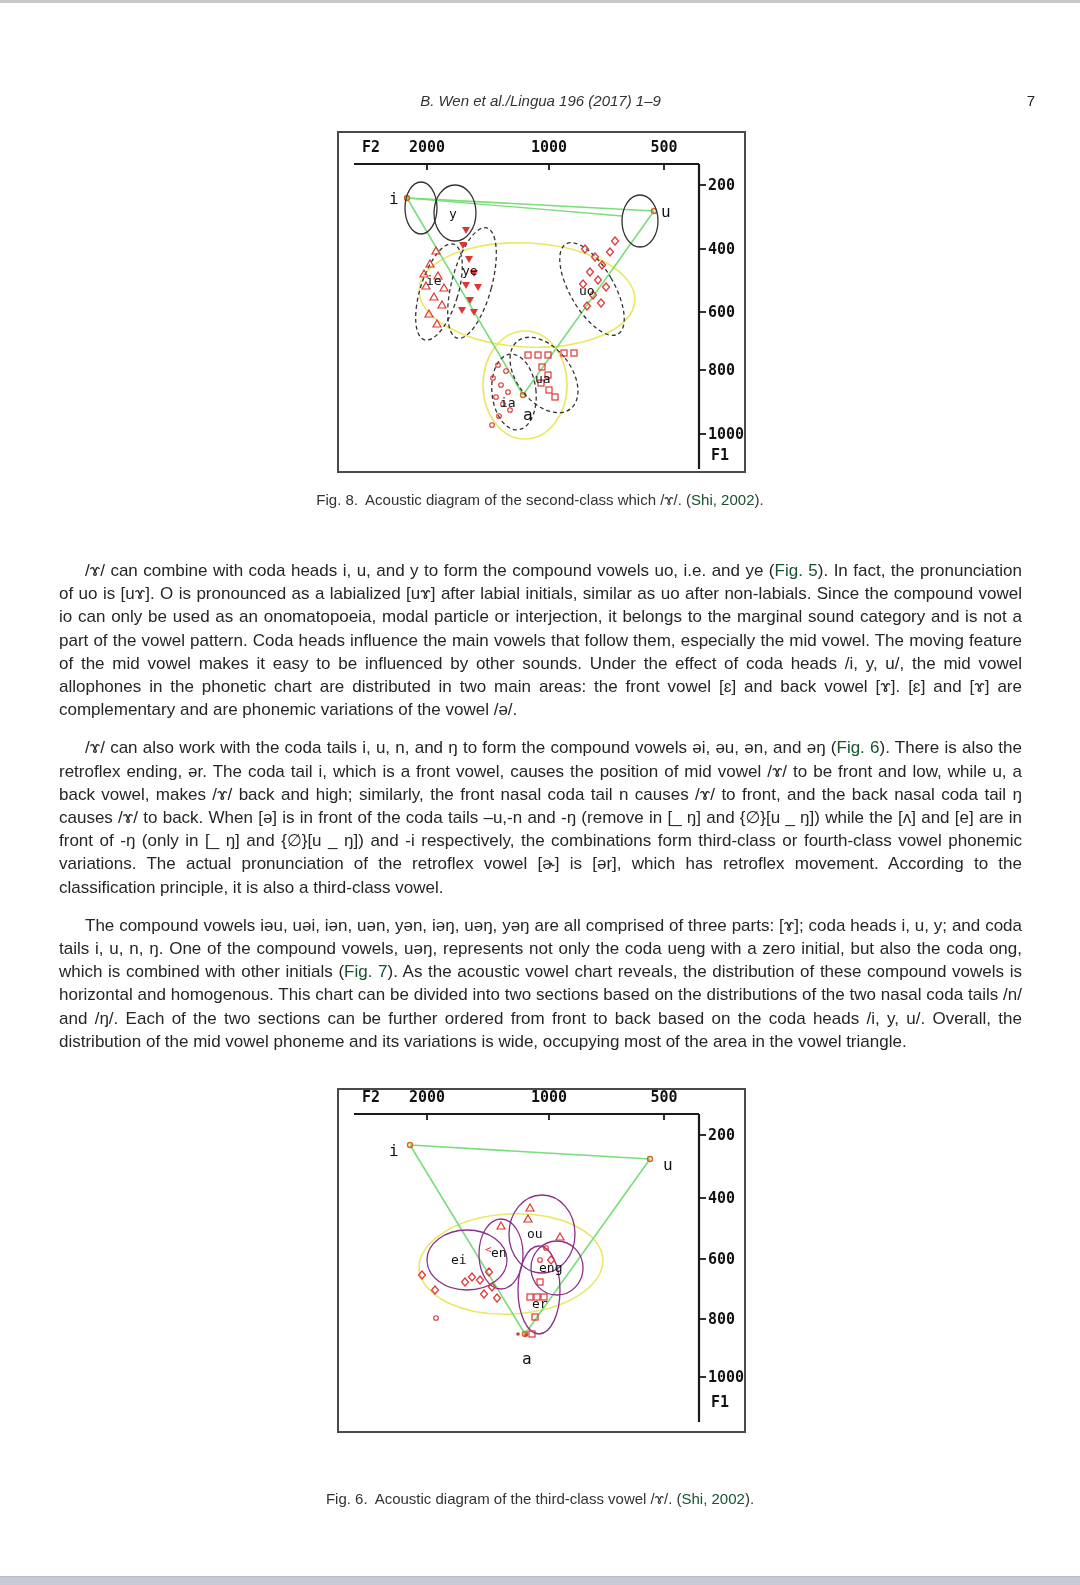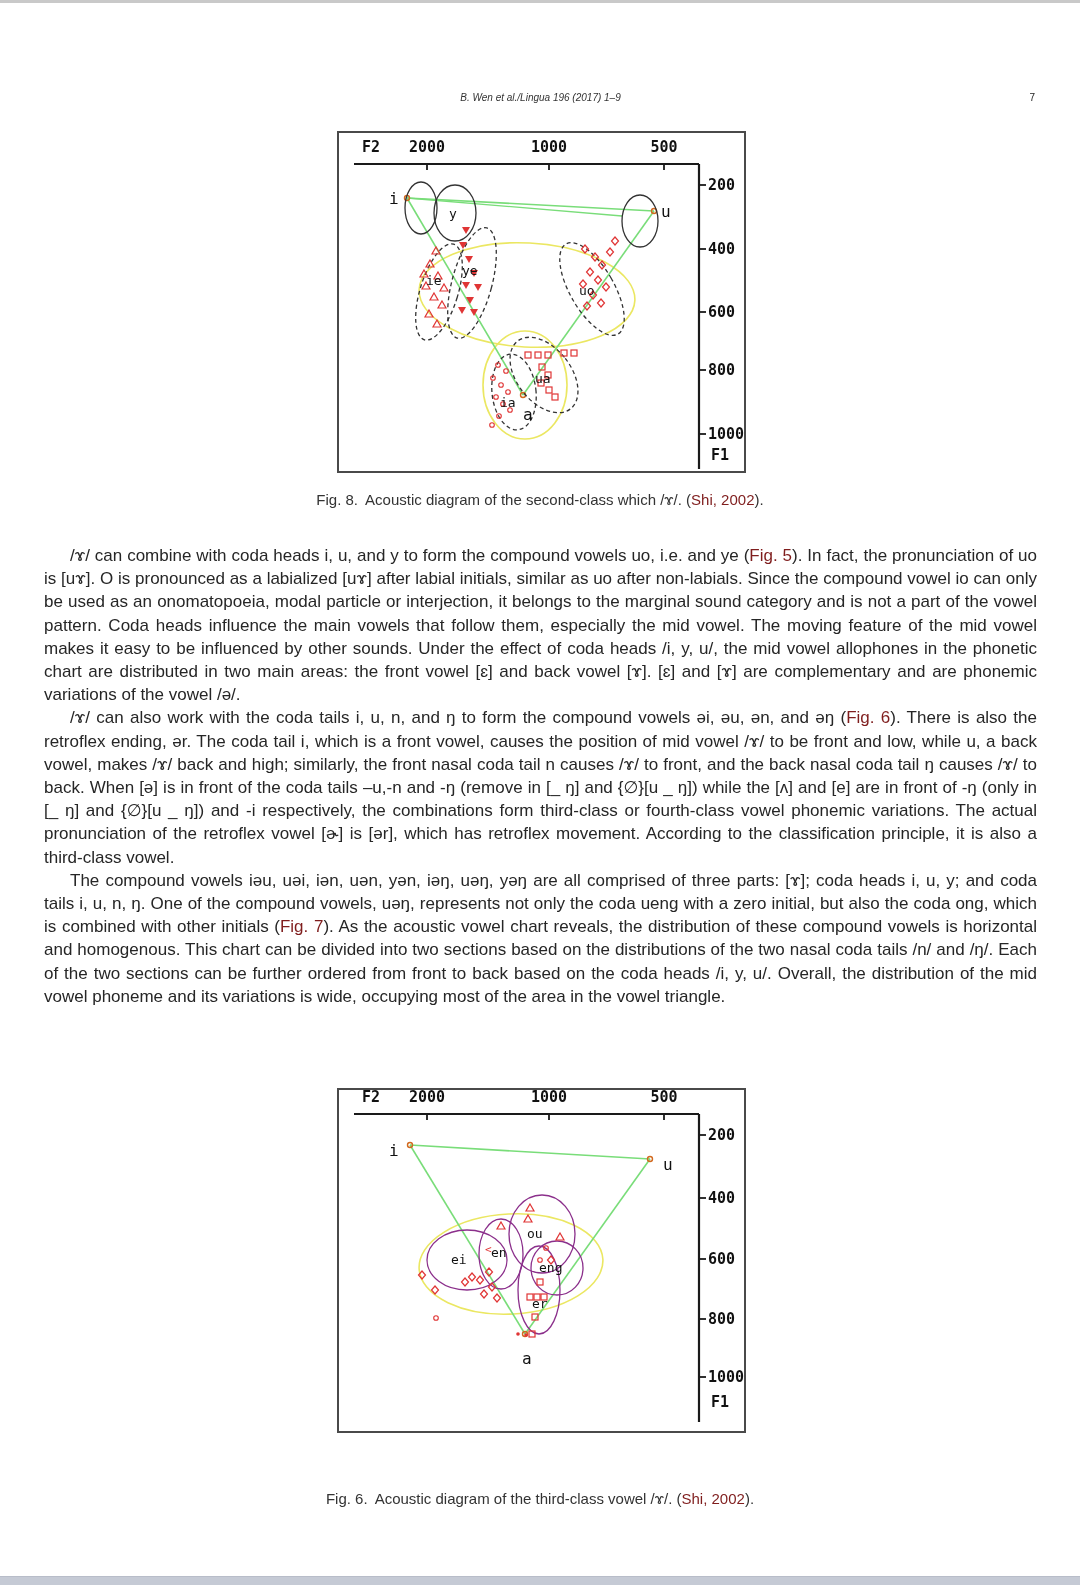--- a/index.html
+++ b/index.html
@@ -2,37 +2,37 @@
 <html><head>
 <meta charset="utf-8">
 <style>
   html,body{margin:0;padding:0;}
   body{
     width:1080px;height:1585px;position:relative;background:#ffffff;
     font-family:"Liberation Sans",sans-serif;color:#262626;overflow:hidden;
   }
   .topbar{position:absolute;top:0;left:0;width:1080px;height:3px;background:#c9c9c9;}
   .bottombar{position:absolute;top:1576px;left:0;width:1080px;height:9px;background:#c5cad5;border-top:1px solid #b8bdc9;}
-  .header-row{position:absolute;top:92px;left:44px;width:993px;height:20px;font-size:10px;color:#333;}
+  .header-row{position:absolute;top:92px;left:44px;width:993px;height:20px;font-size:15px;color:#333;}
   .header-center{display:block;text-align:center;font-style:italic;}
   .pagenum{position:absolute;right:2px;top:0;font-style:normal;color:#222;}
   .fig-box{position:absolute;border:2px solid #4a4a4a;background:#fff;box-sizing:border-box;}
   #fig5-box{left:337px;top:131px;width:409px;height:342px;}
   #fig6-box{left:337px;top:1088px;width:409px;height:345px;}
   .fig-box svg{display:block;width:100%;height:100%;}
   .caption{position:absolute;left:0;width:1080px;text-align:center;font-size:15px;color:#333;}
   #cap5{top:491px;}
   #cap6{top:1451px;margin-top:39px;}
   .cap-label{margin-right:7px;}
-  .ref{color:#7f1d1d;cursor:pointer;}
+  .ref{color:#14532d;cursor:pointer;}
   .article{
     position:absolute;left:44px;top:544px;width:993px;
     font-size:17px;line-height:23.2px;text-align:justify;color:#262626;
   }
-  .article p{margin:0;text-indent:26px;}
+  .article p{margin:15px;text-indent:26px;}
 </style>
 </head>
 <body>
 
 <div class="topbar"></div>
 
 <div class="header-row">
   <span class="header-center">B. Wen et al./Lingua 196 (2017) 1–9</span>
   <span class="pagenum">7</span>
 </div>

